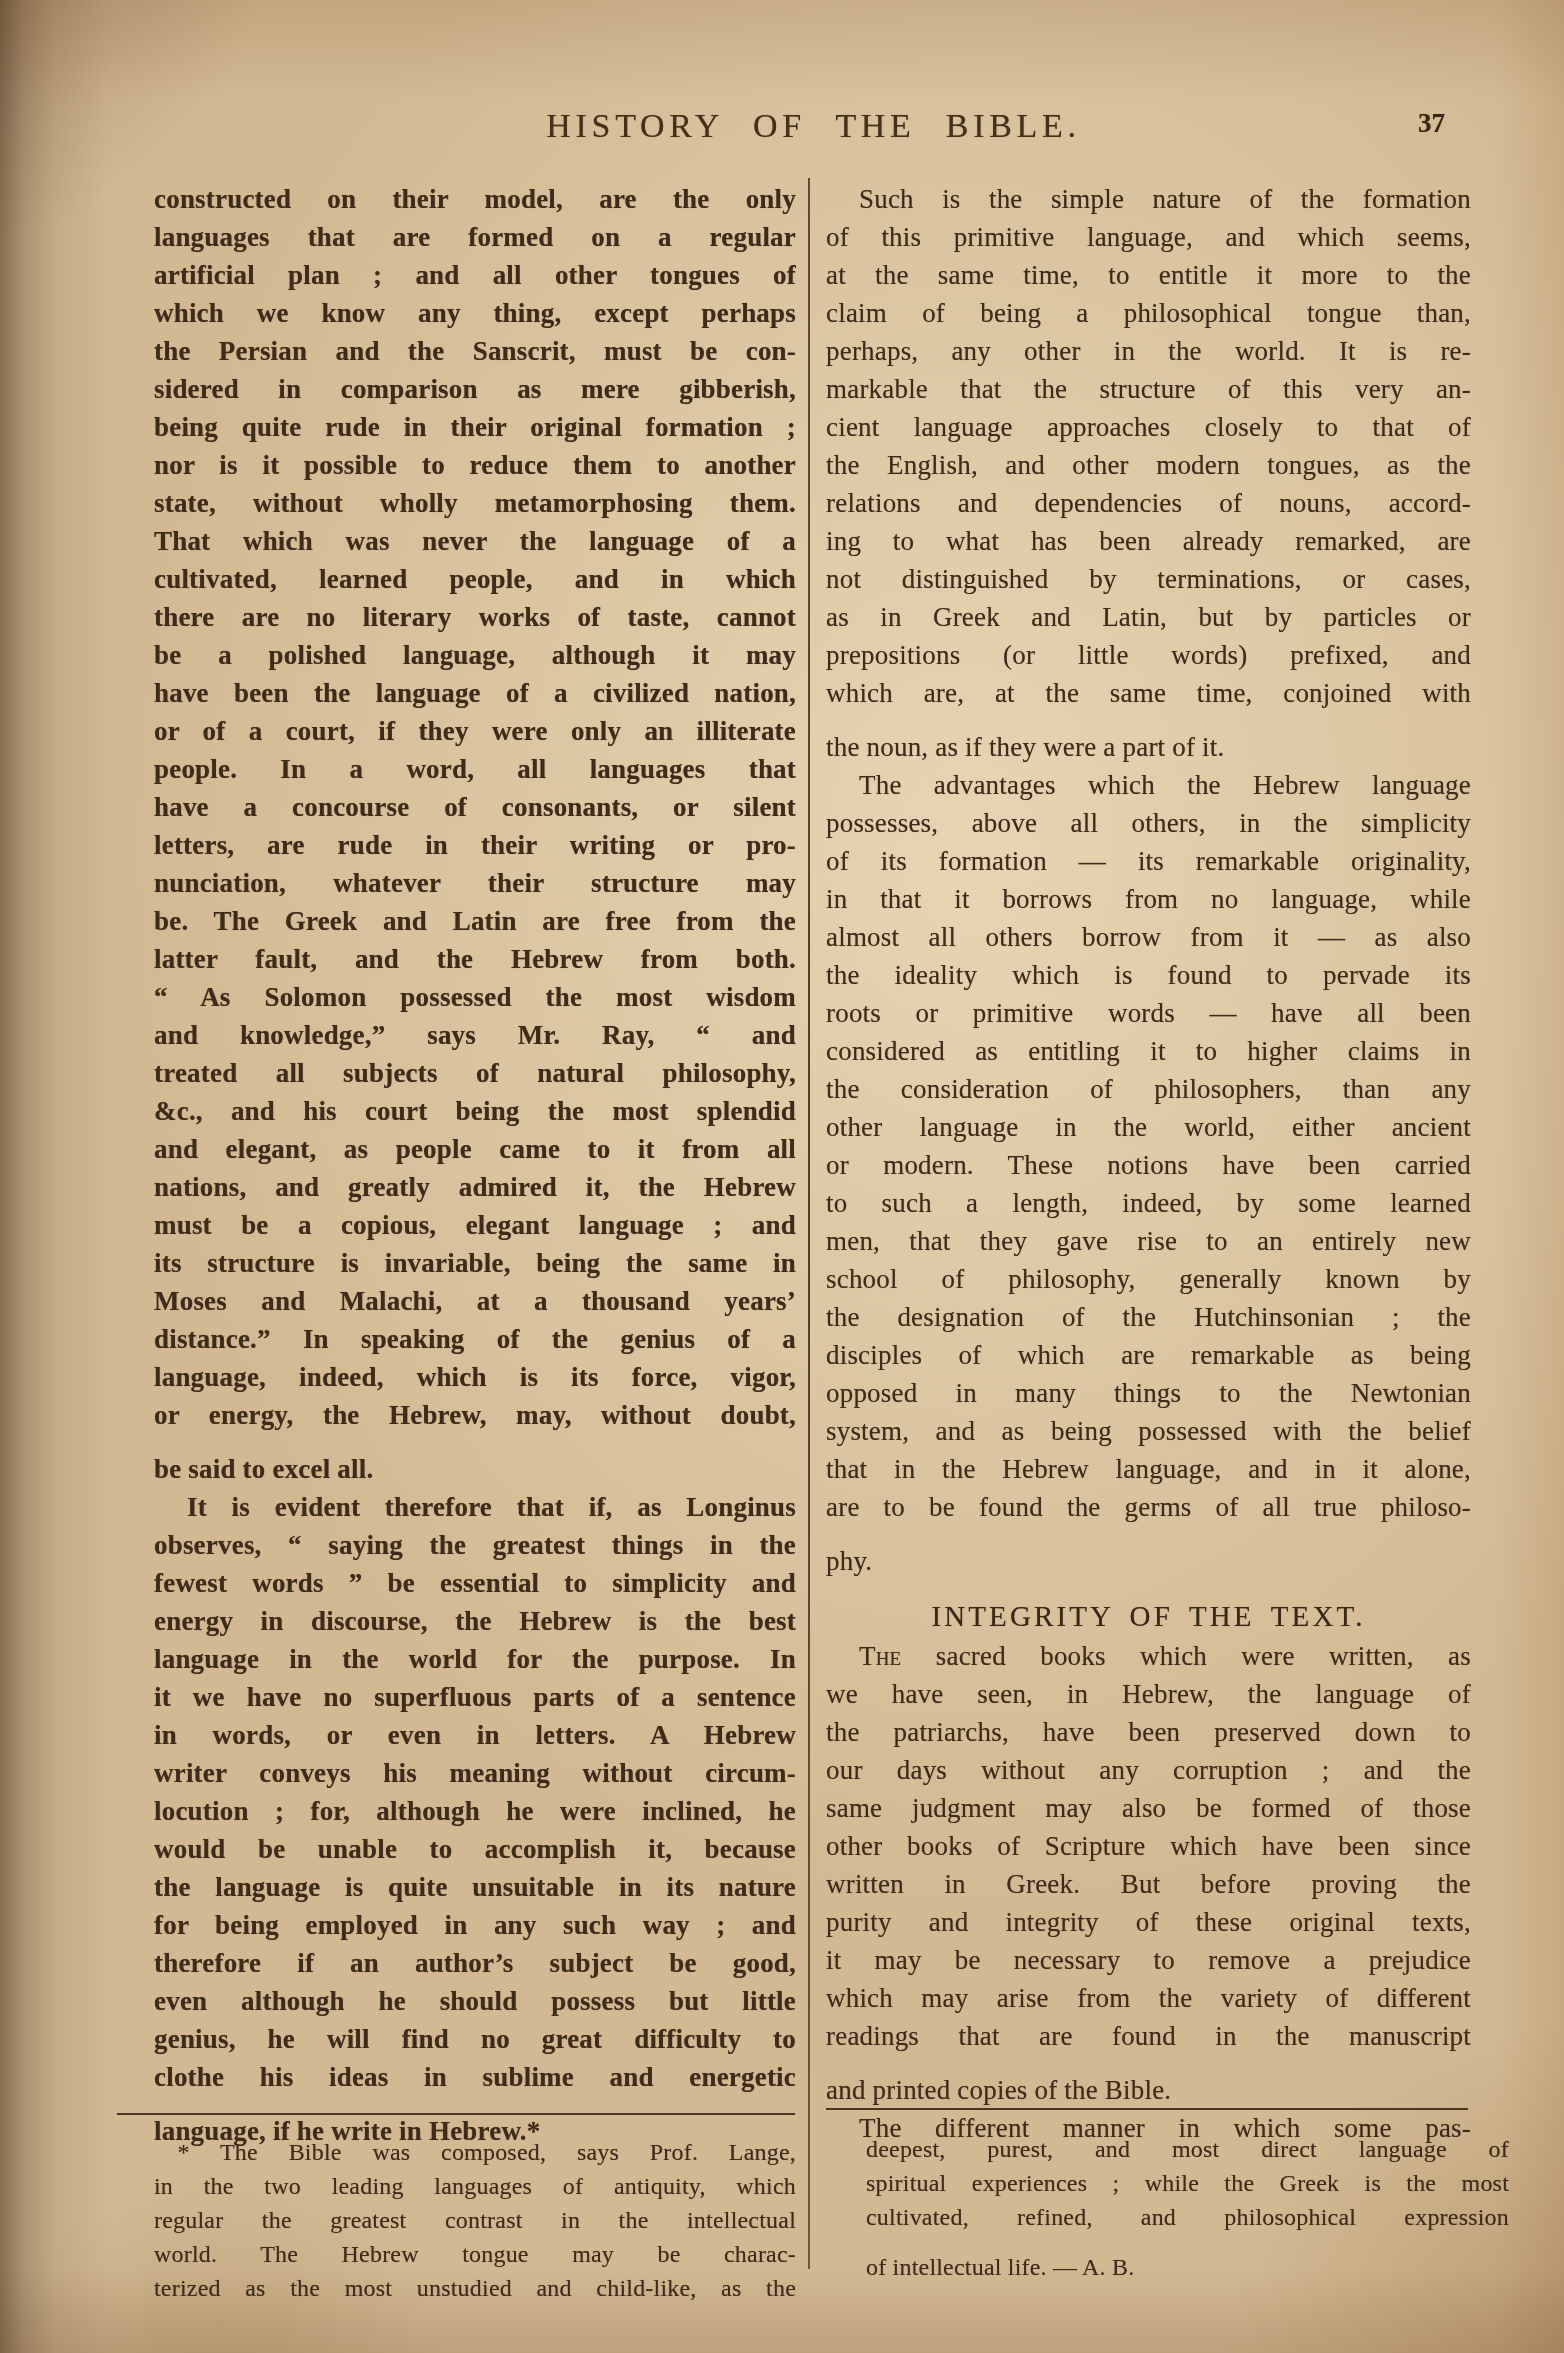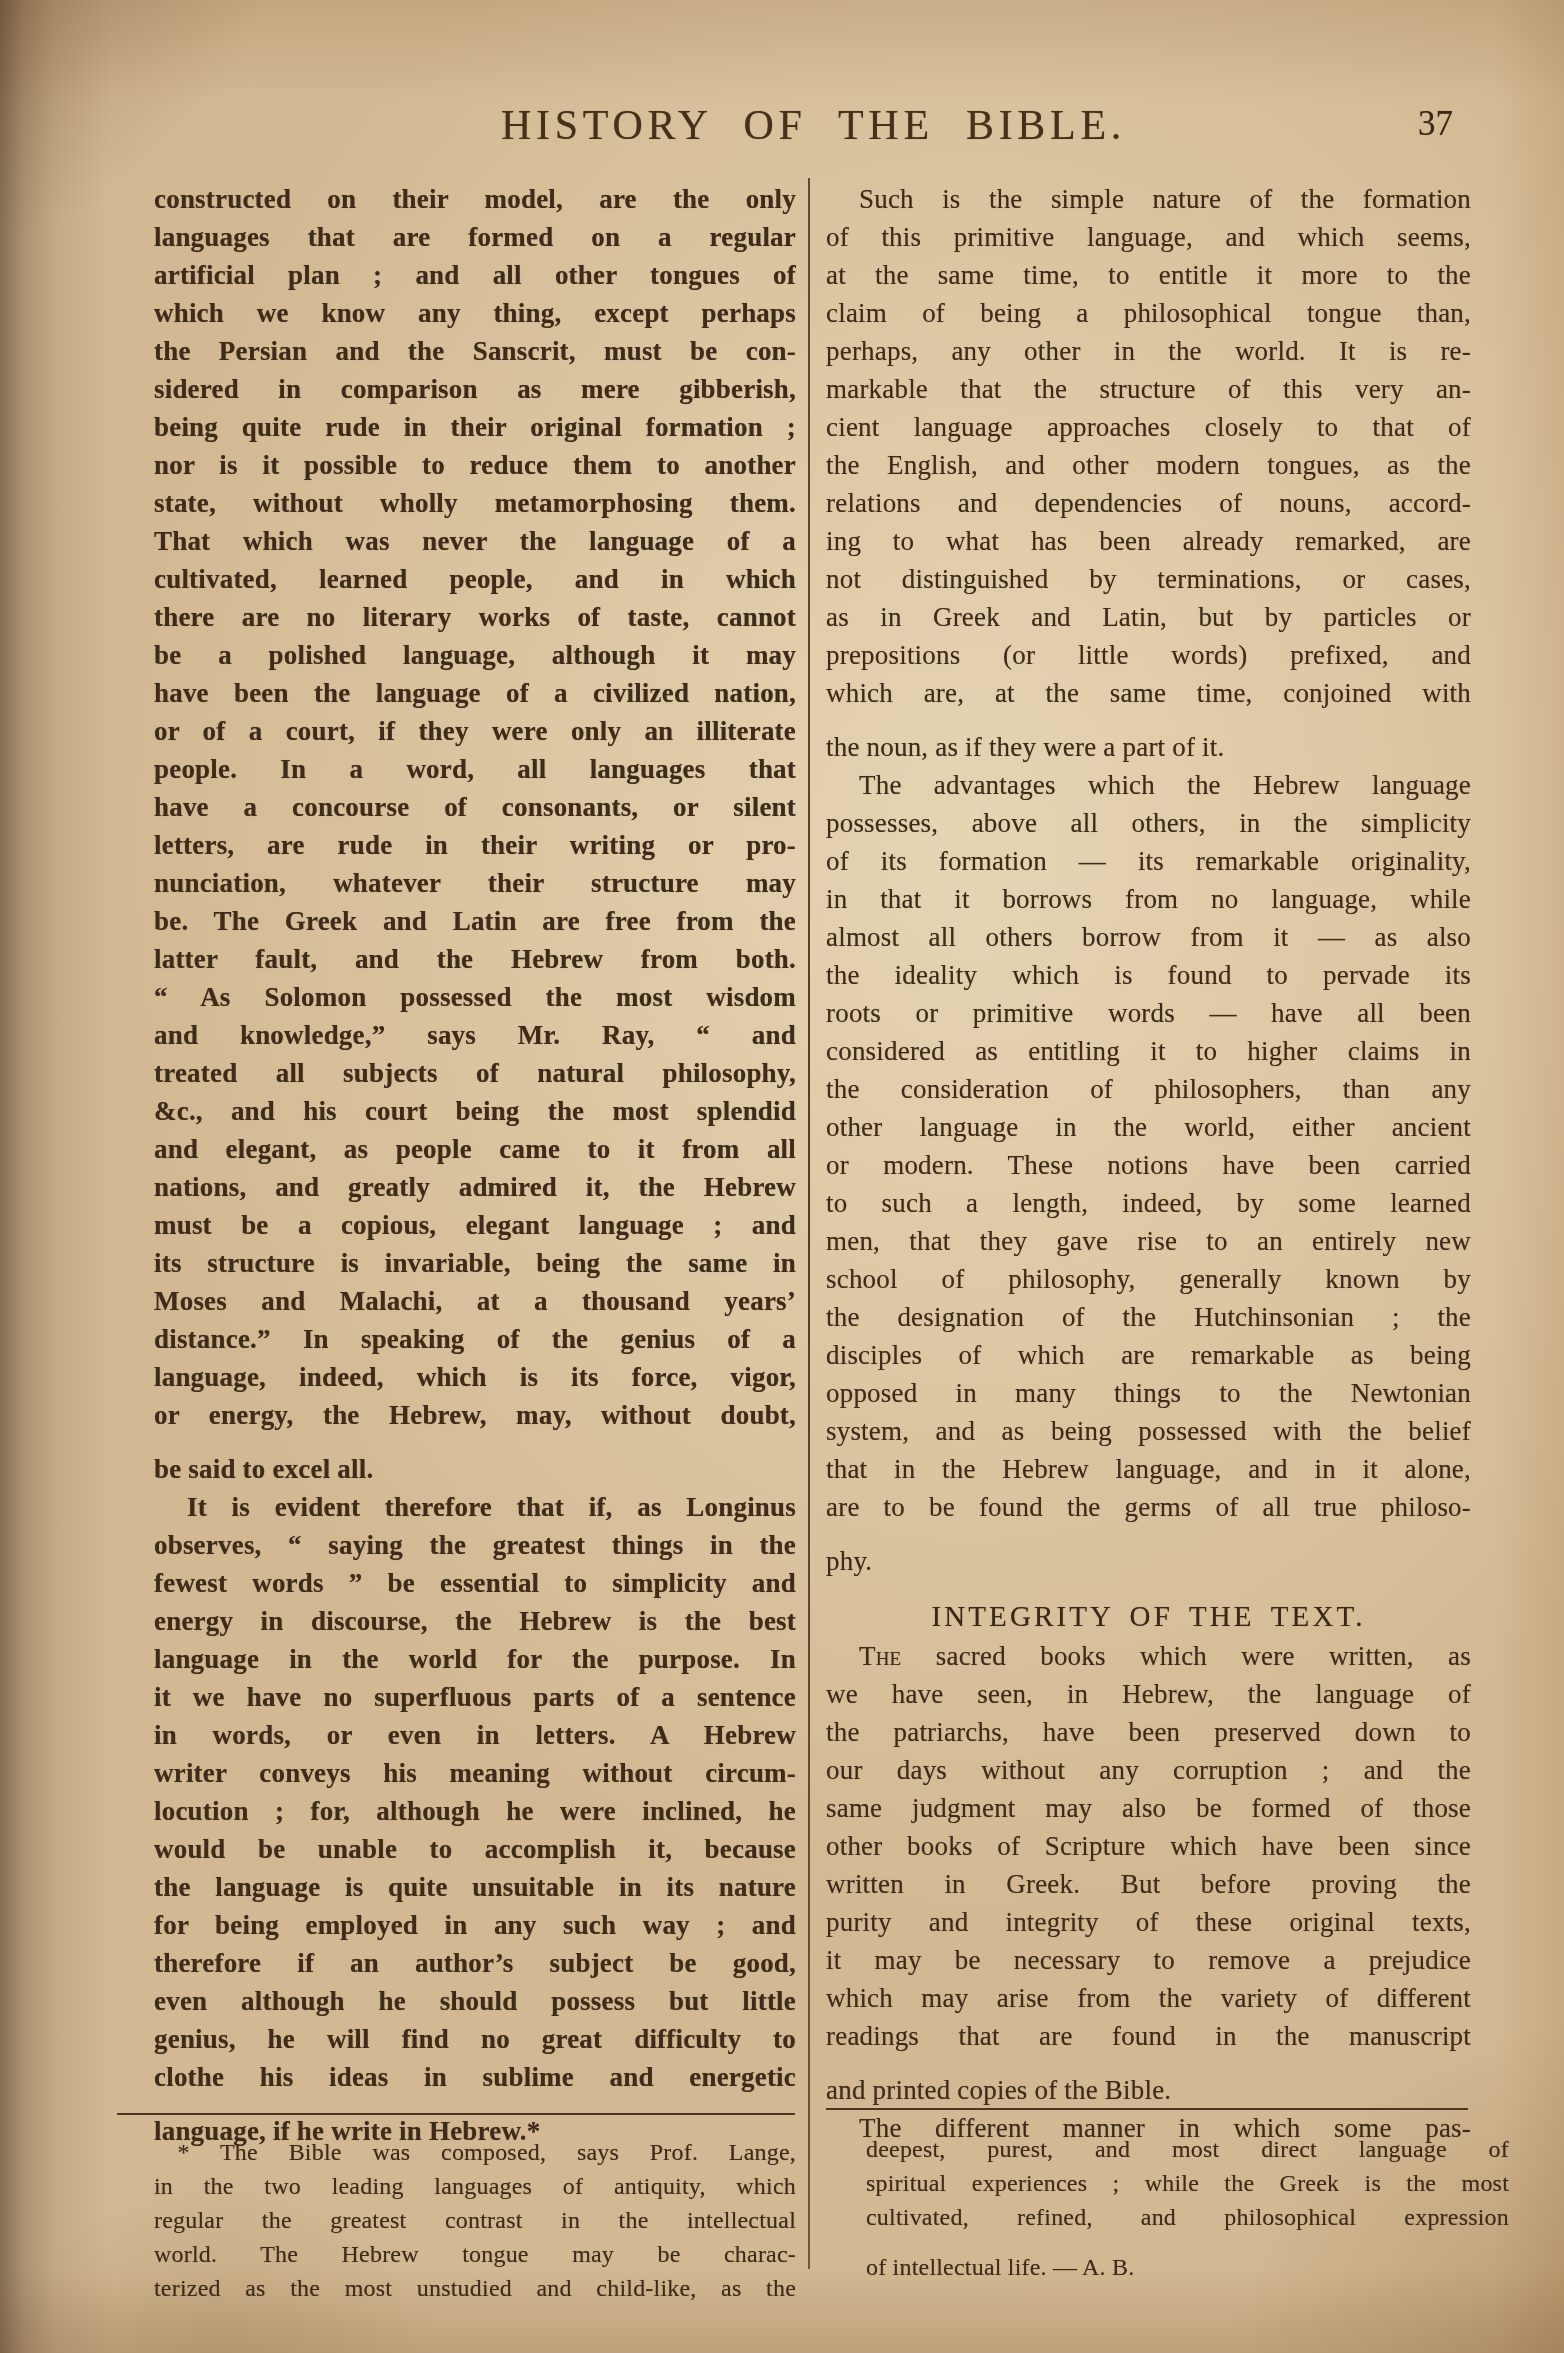--- a/index.html
+++ b/index.html
@@ -15,28 +15,29 @@
       linear-gradient(90deg, rgba(58,36,18,0.50) 0px, rgba(70,45,25,0.28) 23.5px, rgba(90,60,35,0.12) 55px, rgba(90,60,35,0) 110px),
       radial-gradient(circle 548px at -4% -4%, rgba(100,62,32,0.38), rgba(100,62,32,0) 62%),
       radial-gradient(circle 509px at 101% 101%, rgba(135,90,48,0.34), rgba(135,90,48,0) 70%),
       radial-gradient(circle 329px at 14% 102%, rgba(130,92,54,0.22), rgba(130,92,54,0) 70%),
       linear-gradient(180deg, rgba(130,90,50,0.20) 0px, rgba(130,90,50,0) 102px),
       linear-gradient(0deg, rgba(118,78,42,0.22) 0px, rgba(118,78,42,0) 86px),
       linear-gradient(270deg, rgba(150,105,60,0.20) 0px, rgba(150,105,60,0) 70px);
   }
   .running-title {
     position:absolute; top:105px; left:469px; width:689px;
-    text-align:center; font-size:42px; line-height:41px;
+    text-align:center; font-size:34px; line-height:41px;
     letter-spacing:4.7px; word-spacing:17px;
     color:#45301a; text-shadow:0 0 0.8px rgba(62,43,25,0.55);
   }
   .page-number {
     position:absolute; top:103px; left:1418px; width:94px;
-    font-size:35px; line-height:41px; color:#3a2817;
+    font-size:27px; line-height:41px; color:#3a2817;
     text-shadow:0 0 0.8px rgba(62,43,25,0.55);
+    font-weight:bold;
   }
   .col { position:absolute; }
   .col-left { left:154px; top:180px; width:642px;font-weight:bold; }
   .col-right { left:826px; top:180px; width:645px; }
   .fn { position:absolute;font-family:Liberation Serif, serif; }
   .fn-left { left:154px; top:2135px; width:642px; }
   .fn-right { left:866px; top:2132px; width:643px; }
   .line {
     font-size:27px; line-height:38px; height:38px;
     text-align:justify; text-align-last:justify;

